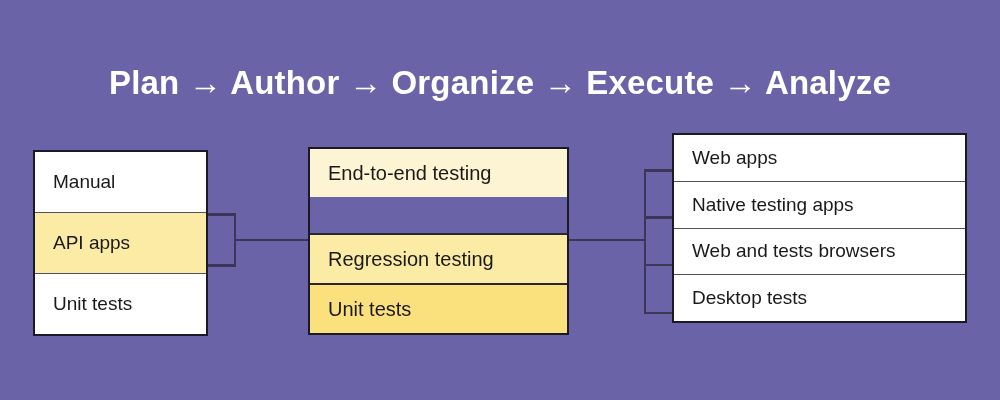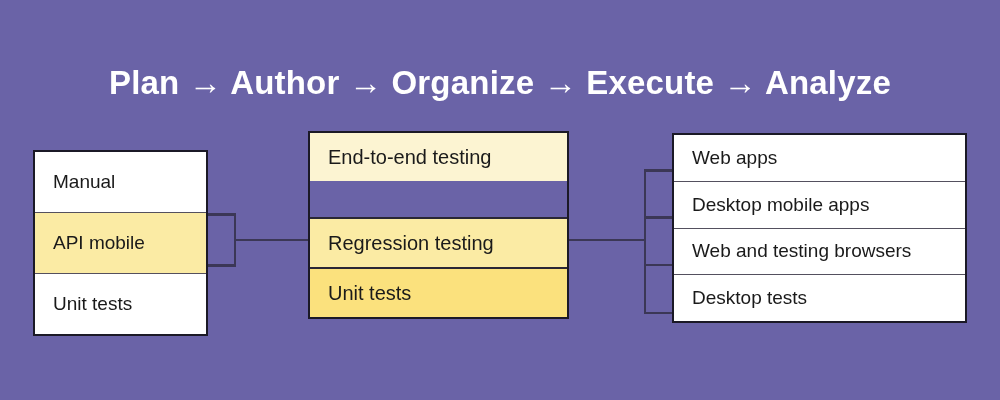--- a/index.html
+++ b/index.html
@@ -33,21 +33,21 @@
     align-items:center;
     padding-left:18px;
     font-size:19px;
     color:#1A1A1A;
     border-top:1.5px solid #54505e;
   }
   .box .row:first-child { border-top:none; }
   .box-middle .row { font-size:20px; border-top:2px solid #2a2735; }
   .box-middle .row:first-child { border-top:none; }
   .box-left   { left:33px;  top:150px; width:175px; height:186px; }
-  .box-middle { left:308px; top:131px; width:261px; height:188px; }
+  .box-middle { left:308px; top:147px; width:261px; height:188px; }
   .box-right  { left:672px; top:133px; width:295px; height:190px; }
   .seg {
     position:absolute;
     background:#3B3756;
     z-index:1;
   }
 </style>
 </head>
 <body>
 
@@ -64,21 +64,21 @@
   <div class="seg" style="left: 644px; top: 169px; width: 30px; height: 2.5px; background: rgb(59, 55, 86);"></div>
   <div class="seg" style="left: 644px; top: 216px; width: 30px; height: 2.5px; background: rgb(59, 55, 86);"></div>
   <div class="seg" style="left: 644px; top: 263.5px; width: 30px; height: 2.5px; background: rgb(59, 55, 86);"></div>
   <div class="seg" style="left: 644px; top: 311.5px; width: 30px; height: 2.5px; background: rgb(59, 55, 86);"></div>
 
   <div class="box box-left">
     <div class="row" style="background: rgb(255, 255, 255);">
       <span>Manual</span>
     </div>
     <div class="row" style="background: rgb(251, 235, 164);">
-      <span>API mobile</span>
+      <span>API apps</span>
     </div>
     <div class="row" style="background: rgb(255, 255, 255);">
       <span>Unit tests</span>
     </div>
   </div>
 
   <div class="box box-middle">
     <div class="row" style="background: rgb(252, 244, 210);">
       <span>End-to-end testing</span>
     </div>
@@ -88,23 +88,23 @@
     <div class="row" style="background: rgb(251, 225, 125);">
       <span>Unit tests</span>
     </div>
   </div>
 
   <div class="box box-right">
     <div class="row" style="background: rgb(255, 255, 255);">
       <span>Web apps</span>
     </div>
     <div class="row" style="background: rgb(255, 255, 255);">
-      <span>Desktop mobile apps</span>
+      <span>Native testing apps</span>
     </div>
     <div class="row" style="background: rgb(255, 255, 255);">
-      <span>Web and testing browsers</span>
+      <span>Web and tests browsers</span>
     </div>
     <div class="row" style="background: rgb(255, 255, 255);">
       <span>Desktop tests</span>
     </div>
   </div>
 
 </div>
 
 </body></html>

